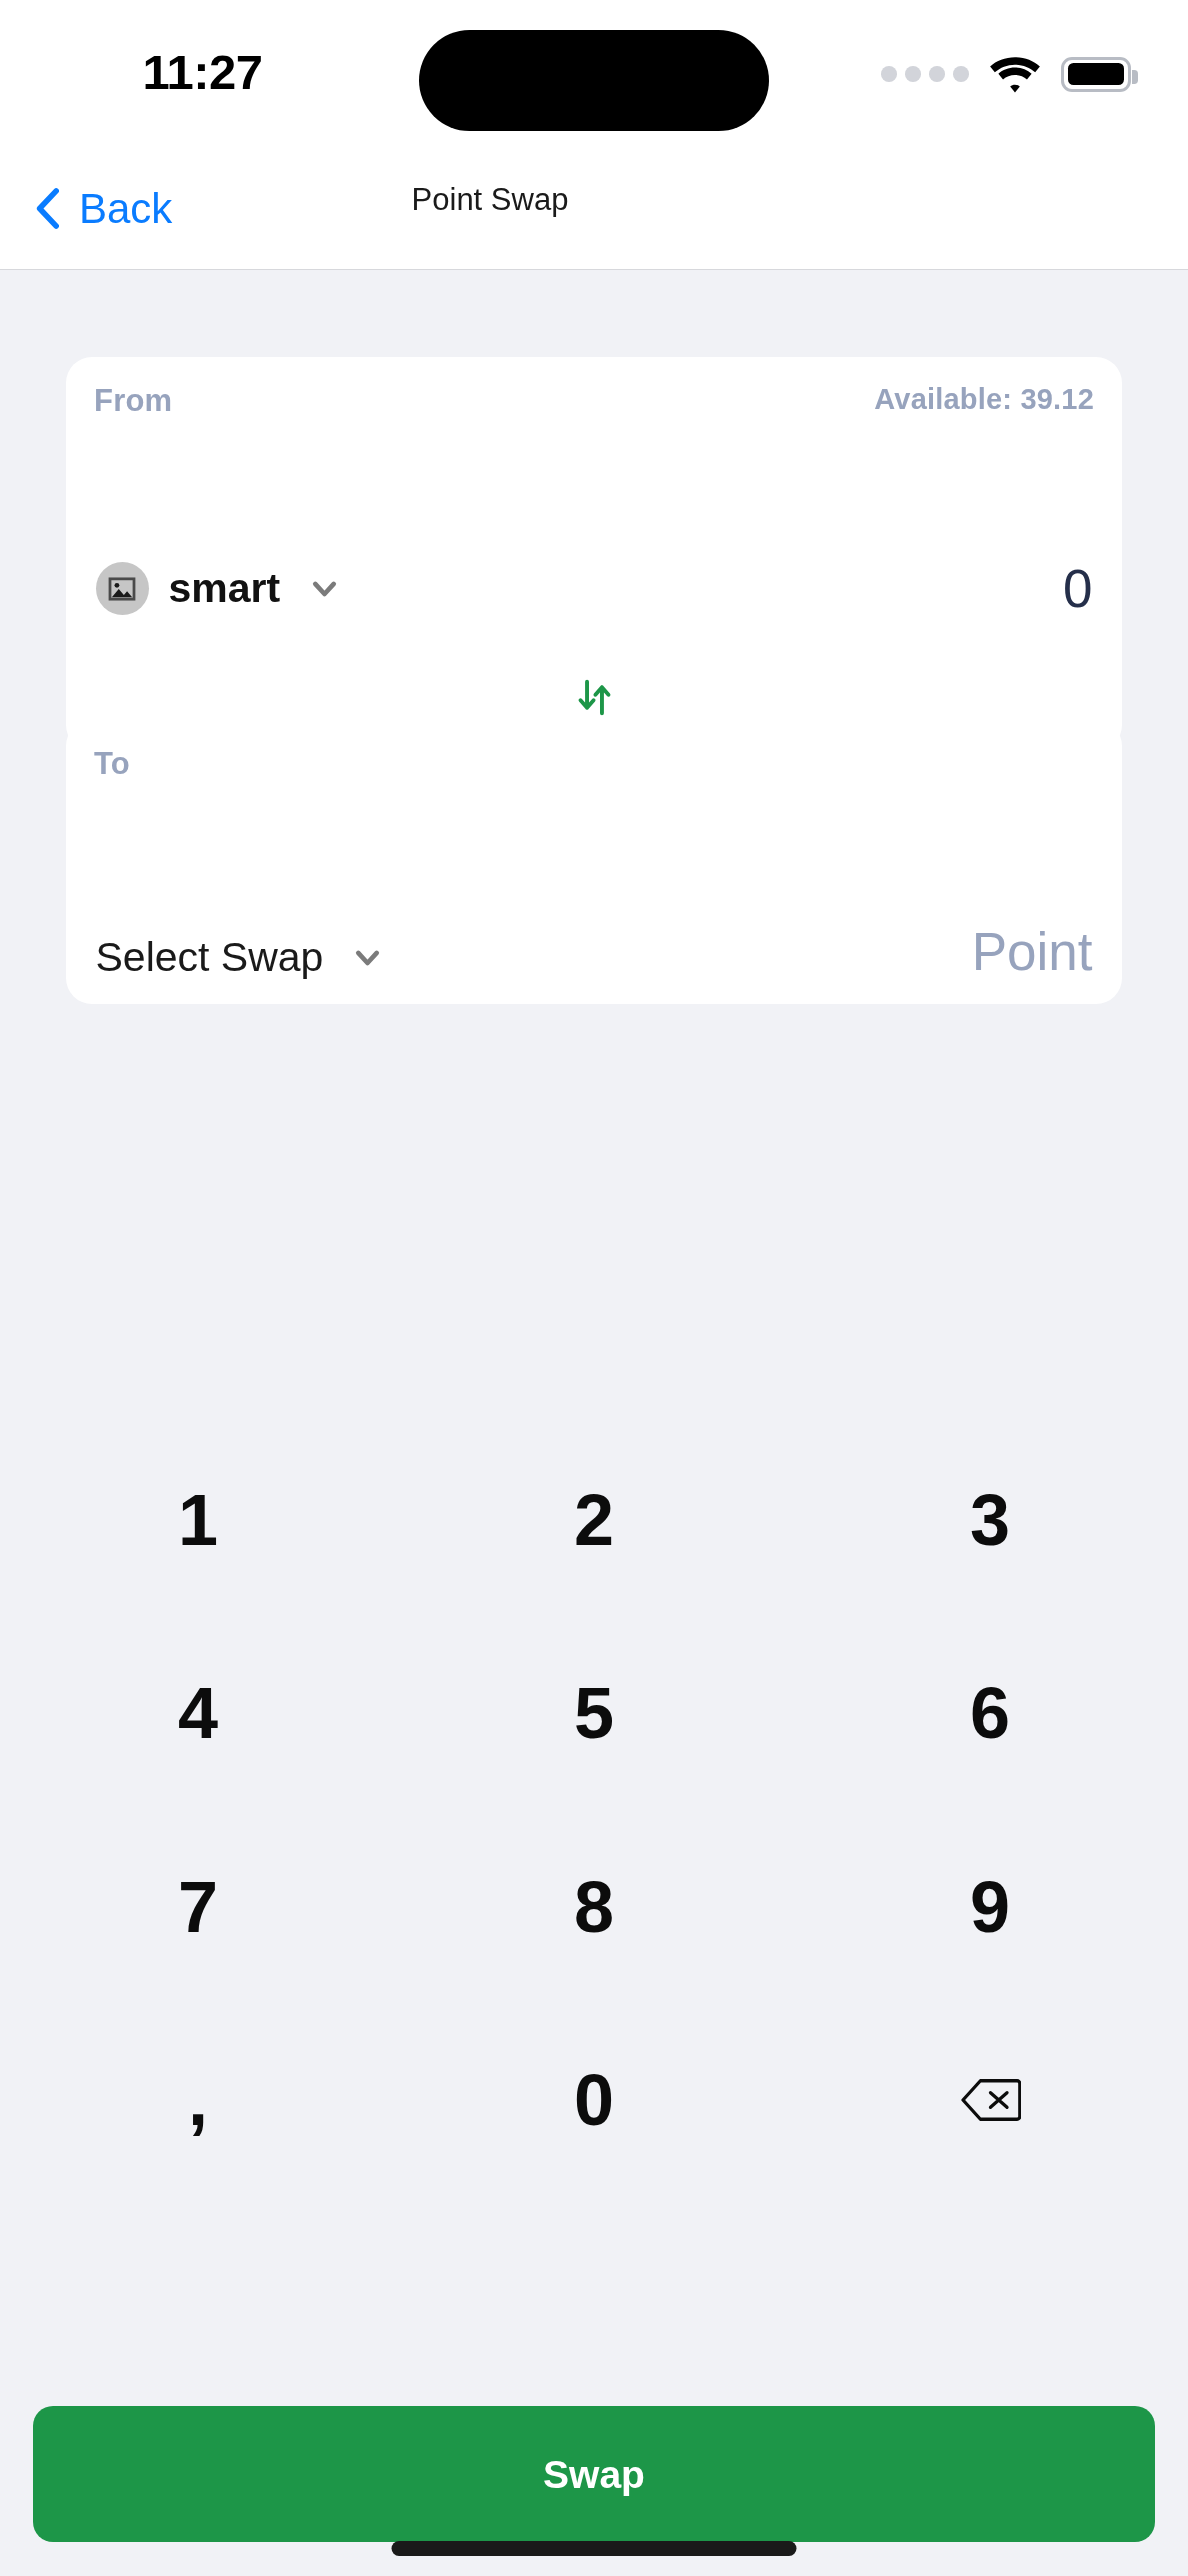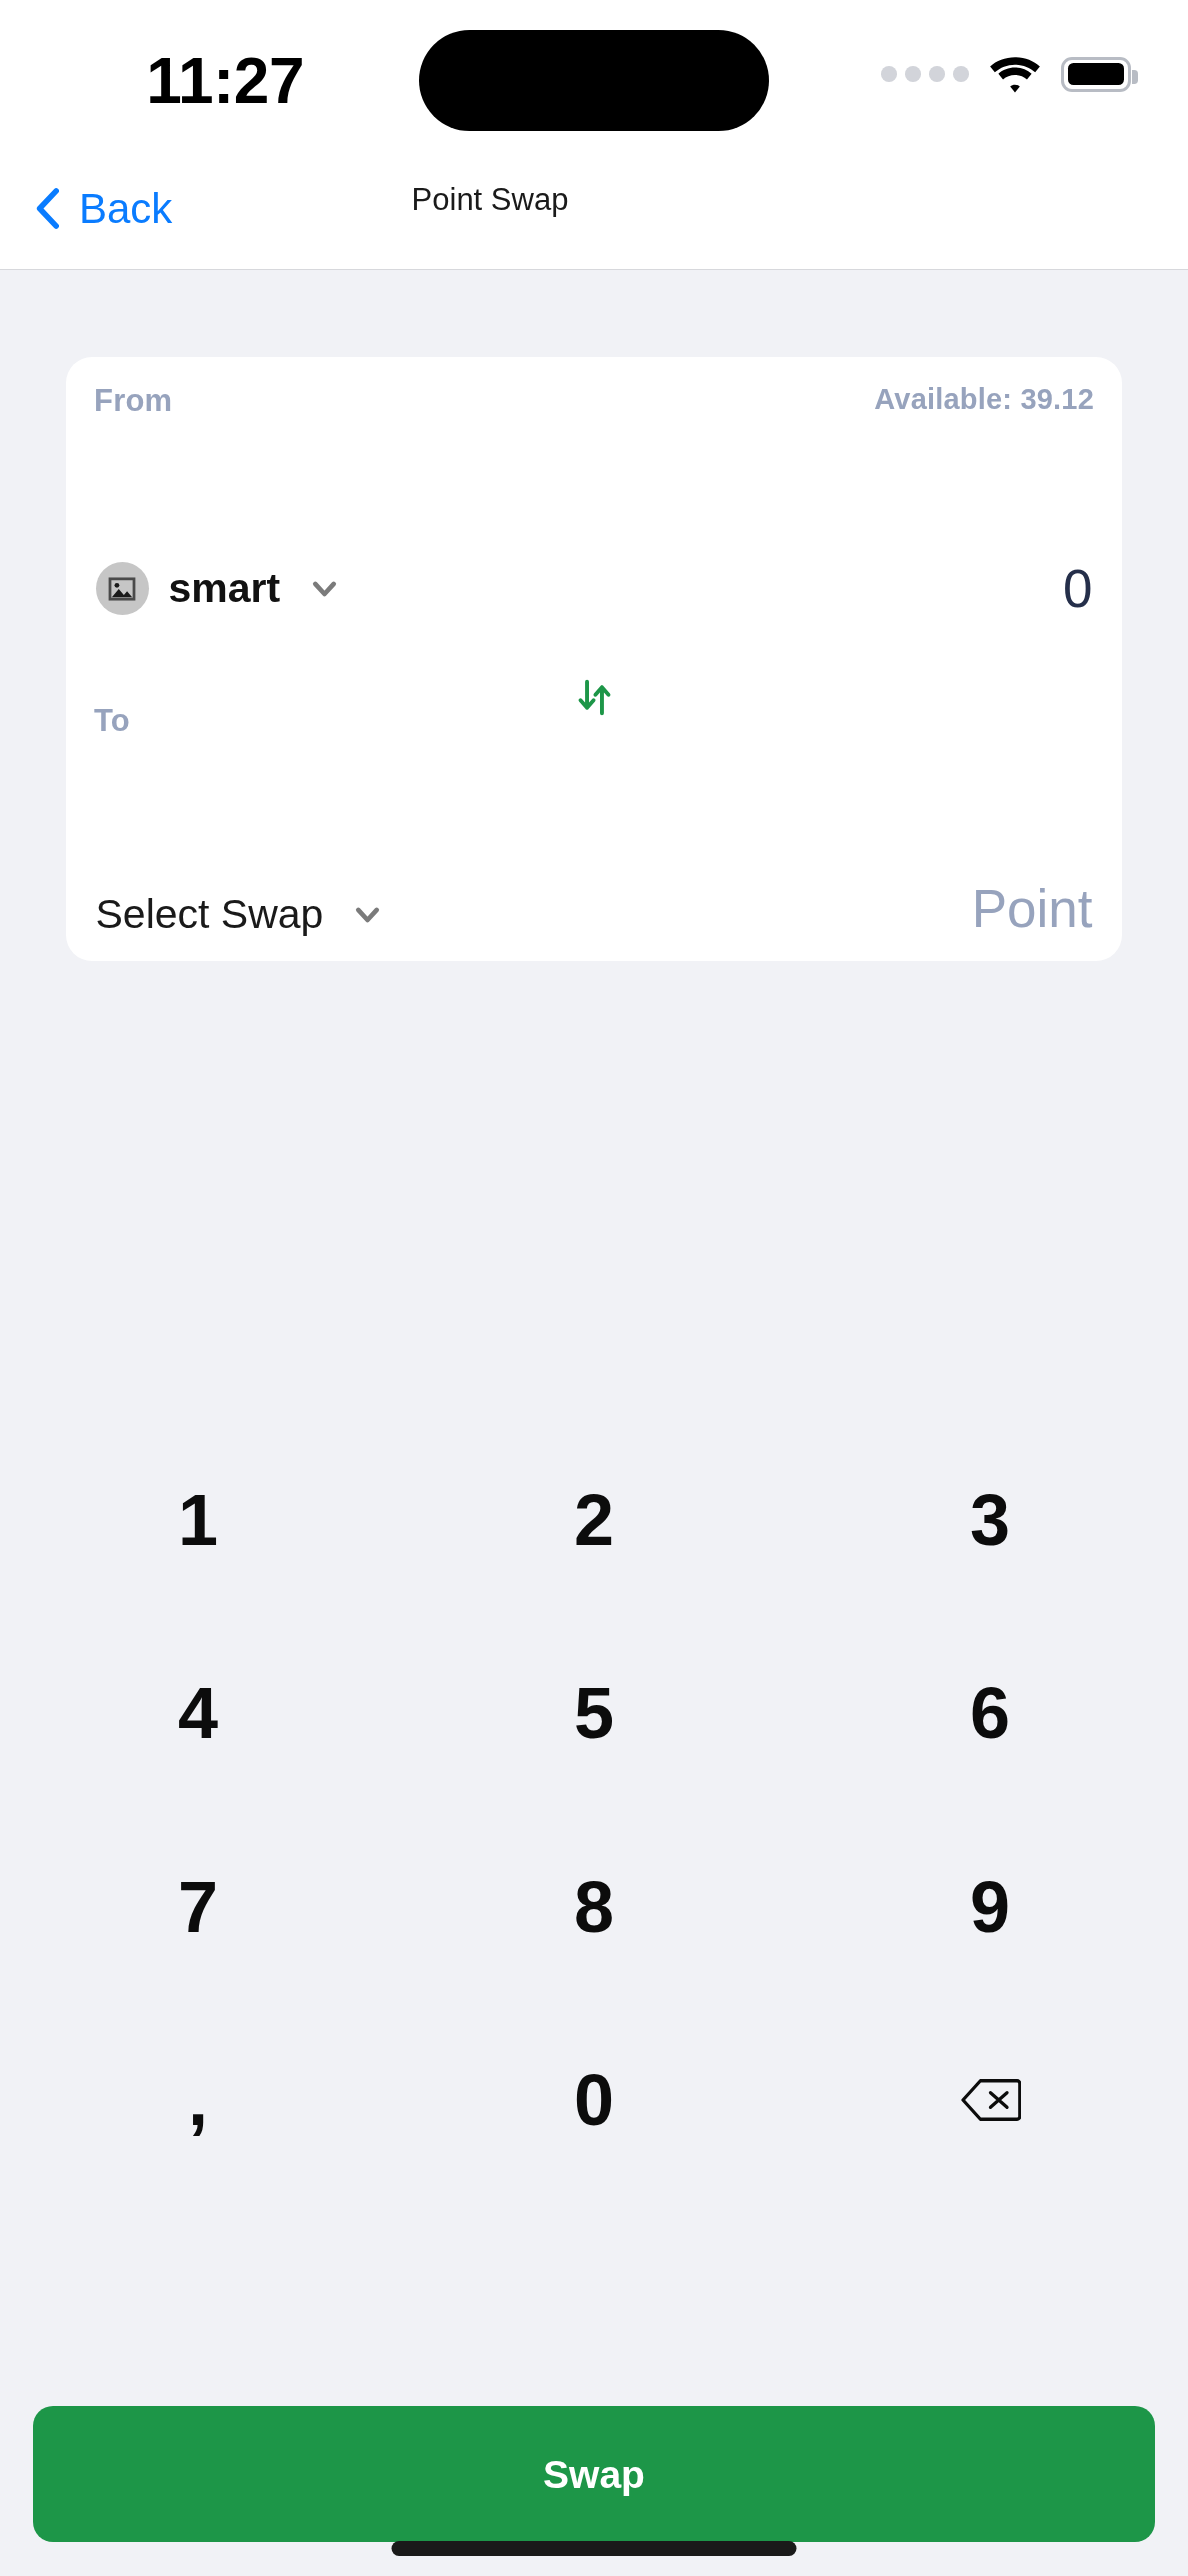--- a/index.html
+++ b/index.html
@@ -11,22 +11,22 @@
   }
   .phone { position:relative; width:1188px; height:2576px; overflow:hidden; background:#f1f2f6; }
 
   
   .statusbar {
     position:absolute; top:0; left:0; width:1188px; height:147px;
     background:#ffffff;
   }
   .sb-time {
     position:absolute; left:101px; top:44px; width:203px;
-    font-size:64px; font-weight:700; color:#000; letter-spacing:-0.5px;
-    text-align:right;
+    font-size:49px; font-weight:700; color:#000; letter-spacing:-0.5px;
+    text-align:center;
   }
   .dynamic-island {
     position:absolute; left:419px; top:29.5px; width:350px; height:101px;
     background:#000; border-radius:52px;
   }
   .sb-right { position:absolute; right:57px; top:48px; height:52px; display:flex; align-items:center; gap:20px; }
   .cell-dots { display:flex; gap:8.3px; align-items:center; }
   .cell-dots i { display:block; width:15.7px; height:15.7px; border-radius:50%; background:#d2d4da; }
   .wifi-icon { width:52px; height:39px; position:relative; display:block; }
   .batt { width:70px; height:35px; border:3.7px solid #b8bcc4; border-radius:11px; position:relative; display:block; }
@@ -48,21 +48,21 @@
     position:absolute; left:0; top:35px; width:980px; text-align:center;
     font-size:31px; font-weight:400; color:#1a1a1a;
   }
 
   
   .card {
     position:absolute; left:66px; width:1056px;
     background:#ffffff; border-radius:26px;
   }
   #from-card { top:357px; height:394px; }
-  #to-card   { top:677px; height:284px; }
+  #to-card   { top:720px; height:284px; }
 
   .card-label {
     position:absolute; left:28px; top:26px;
     font-size:31px; font-weight:700; color:#97a3bd; letter-spacing:0.2px;
   }
   .card-available {
     position:absolute; right:28px; top:26px;
     font-size:29px; font-weight:700; color:#97a3bd; letter-spacing:0.2px;
   }
 

